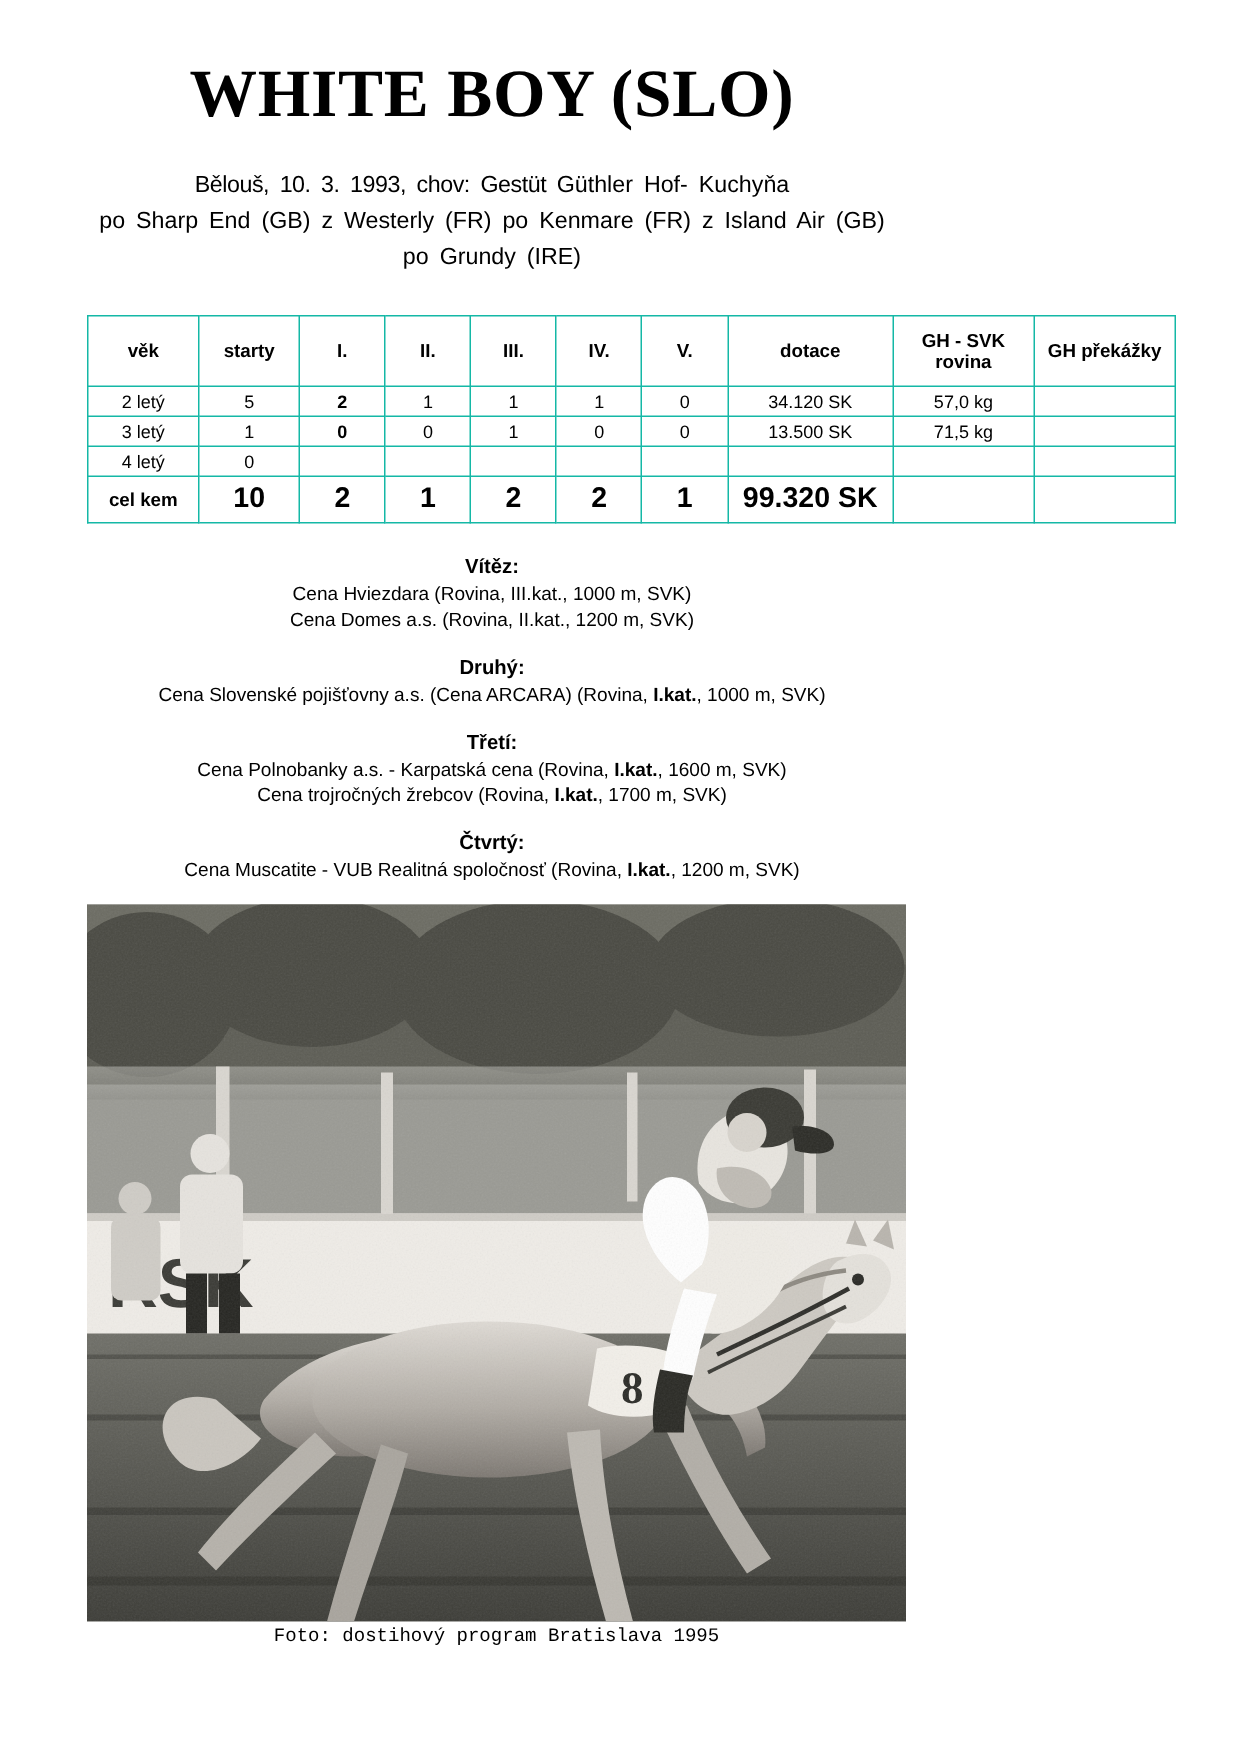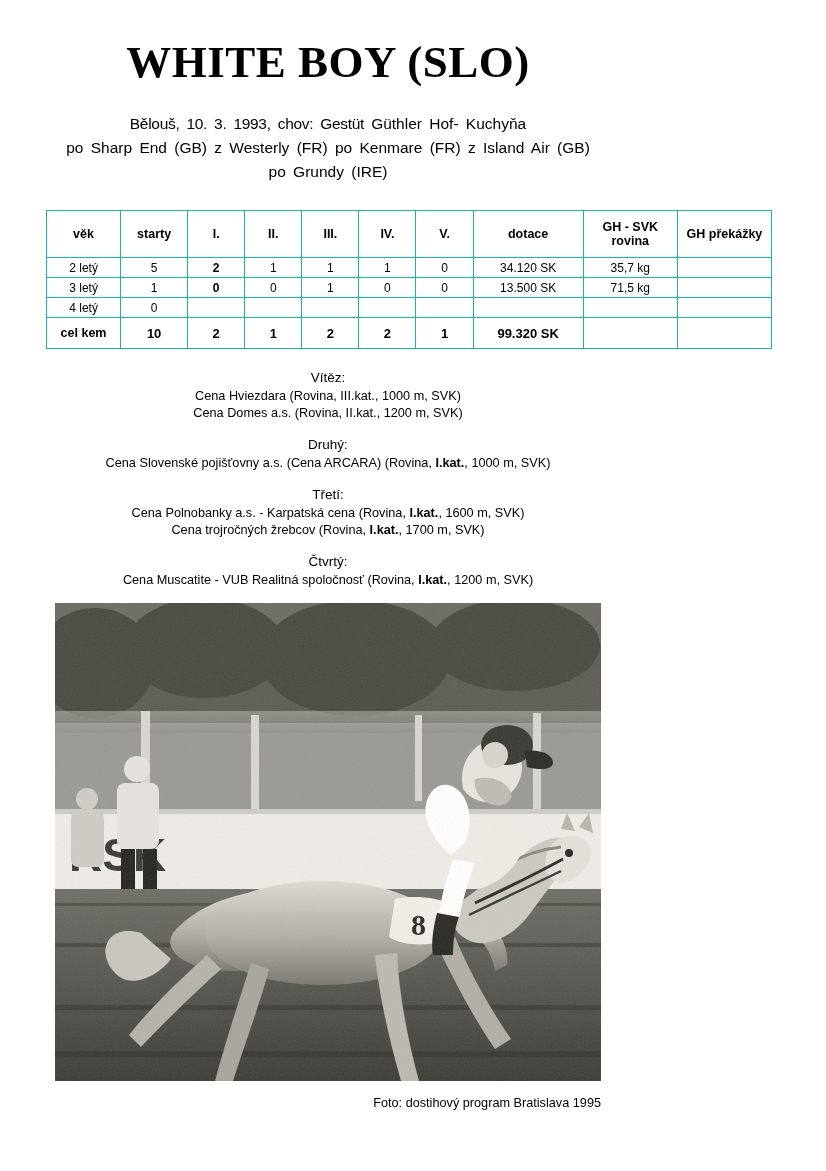--- a/index.html
+++ b/index.html
@@ -13,21 +13,21 @@
     font-family: "Liberation Sans", sans-serif;
     color: #000;
     position: relative;
     overflow: hidden;
   }
   .page {
     width: 656px;
     height: 1171px;
     position: relative;
     box-sizing: border-box;
-    padding: 0 46px;
+    padding: 0 58px;
     border-radius: 18px;
   }
   h1.title {
     font-family: "Liberation Serif", serif;
     font-weight: bold;
     font-size: 45px;
     text-align: center;
     margin: 0;
     padding-top: 36px;
     letter-spacing: 0.5px;
@@ -68,59 +68,60 @@
   .col-vek    { width: 74px; }
   .col-starty { width: 67px; }
   .col-place  { width: 57px; }
   .col-dotace { width: 110px; }
   .col-ghrov  { width: 94px; }
   .col-ghprek { width: 94px; }
 
   td.b { font-weight: bold; }
   tr.total td {
     font-weight: bold;
-    font-size: 13px;
+    font-size: 19px;
     height: 28px;
   }
   tr.total td.small {
     font-size: 12.5px;
   }
 
   
   .wins {
     margin-top: 20px;
     text-align: center;
     font-size: 12.7px;
     line-height: 17px;
   }
   .wins .group { margin-bottom: 14px; }
   .wins .group:last-child { margin-bottom: 0; }
   .wins .heading {
-    font-weight: normal;
+    font-weight: bold;
     font-size: 13.5px;
     margin-bottom: 2px;
   }
   .wins .race b { font-weight: bold; }
 
   
   .photo-wrap {
     margin: 14px auto 0 auto;
     width: 546px;
   }
   .photo {
     width: 546px;
     height: 478px;
     display: block;
     border: 0;
     background: #9a9a94;
   }
   .caption {
-    text-align: right;
+    text-align: center;
     font-size: 12.7px;
-    margin-top: 15px;
+    margin-top: 2px;
+    font-family: Liberation Mono, monospace;
   }
 </style>
 </head>
 <body>
 
 <div class="page">
 
   <h1 class="title">WHITE BOY (SLO)</h1>
 
   <div class="pedigree">
@@ -159,21 +160,21 @@
     <tbody>
       <tr>
         <td>2 letý</td>
         <td>5</td>
         <td class="b">2</td>
         <td>1</td>
         <td>1</td>
         <td>1</td>
         <td>0</td>
         <td>34.120 SK</td>
-        <td>35,7 kg</td>
+        <td>57,0 kg</td>
         <td></td>
       </tr>
       <tr>
         <td>3 letý</td>
         <td>1</td>
         <td class="b">0</td>
         <td>0</td>
         <td>1</td>
         <td>0</td>
         <td>0</td>

